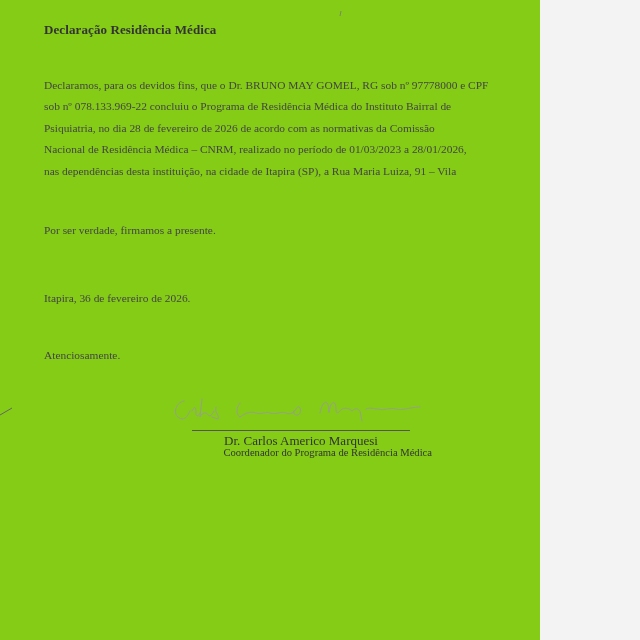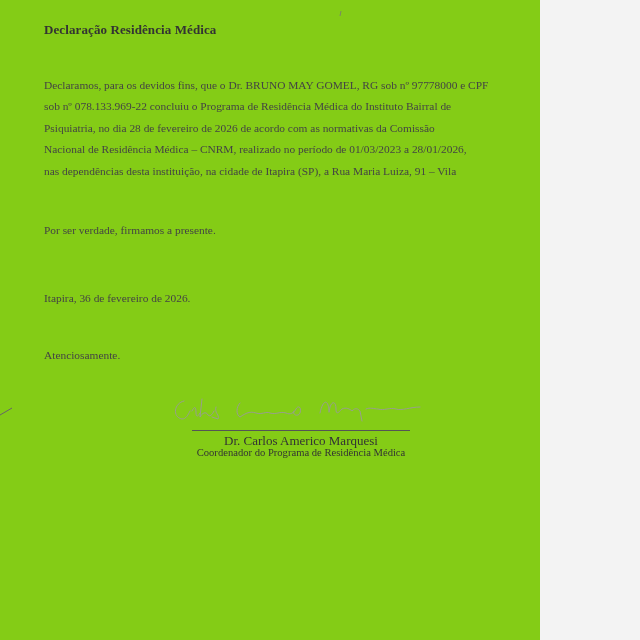--- a/index.html
+++ b/index.html
@@ -99,21 +99,21 @@
       <path d="M46 14 C44 20, 50 22, 48 26 L42 24"></path>
       <path d="M70 10 C66 14, 66 22, 70 24 C76 20, 80 18, 86 20 C92 22, 96 18, 100 20 C106 22, 110 18, 116 20 C120 22, 124 20, 126 16 C128 12, 132 14, 130 20 C128 24, 122 22, 124 18"></path>
       <path d="M150 20 C152 10, 156 6, 158 12 C160 18, 158 24, 160 14 C162 8, 166 8, 166 16 C166 22, 168 20, 172 16 C176 14, 180 16, 182 18 C186 14, 188 16, 190 18 L192 28"></path>
       <path d="M196 16 C200 14, 204 16, 208 16 C214 18, 220 14, 226 16 C232 18, 240 14, 250 14"></path>
     </g>
   </svg>
 
   <div class="sig-line"></div>
 
   <div class="sig-name" style="top:433px;">Dr. Carlos Americo Marquesi</div>
-  <div class="sig-name" style="top:447px; font-size:10.6px;">Coordenador do Programa de Residência Médica</div>
+  <div class="sig-name" style="top:447px; font-size:10.6px;text-align:right;">Coordenador do Programa de Residência Médica</div>
 
   <svg class="mark" style="left:0; top:405px;" width="14" height="12">
     <path d="M0 10 L12 3" stroke="#666" stroke-width="1"></path>
   </svg>
   <svg class="mark" style="left:339px; top:10px;" width="4" height="8">
     <path d="M2 1 L1 6" stroke="#777" stroke-width="0.8"></path>
   </svg>
 
 </div>
 

